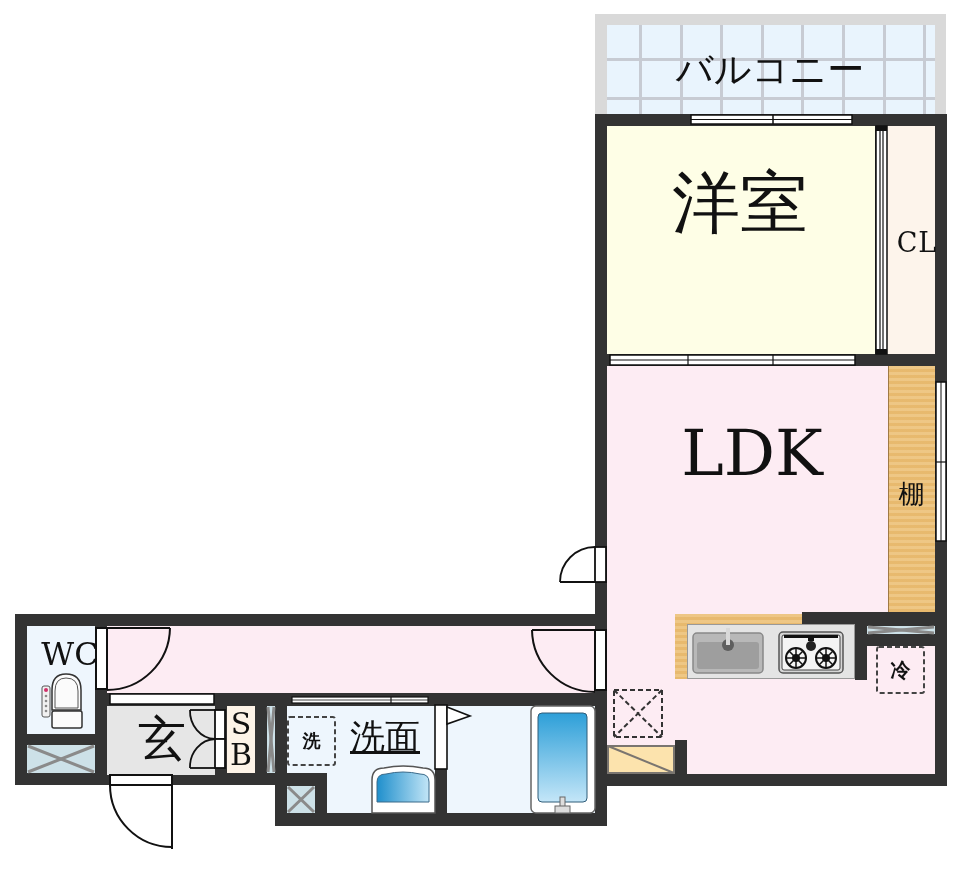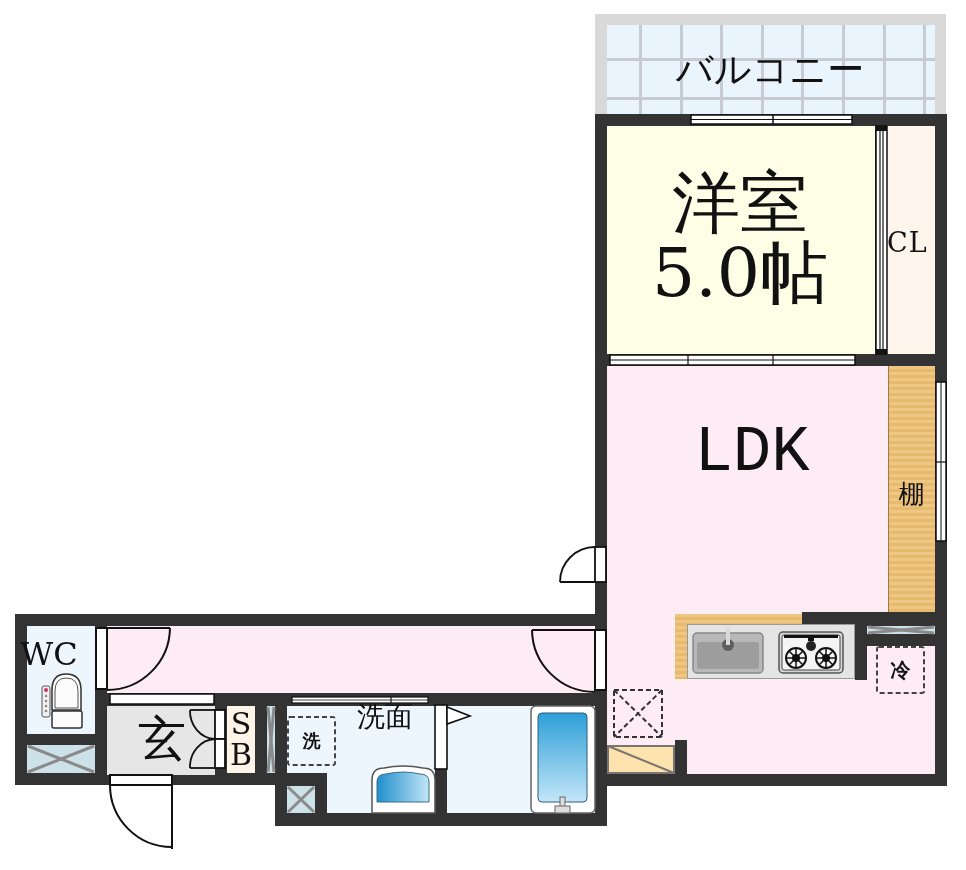--- a/index.html
+++ b/index.html
@@ -196,27 +196,26 @@
       <rect x="531" y="706" width="64" height="107" rx="5" fill="#fff" stroke="#666" stroke-width="1.5"></rect>
       <rect x="538" y="713" width="49" height="89" rx="4" fill="url(#tubGrad)" stroke="#2f5c78" stroke-width="1"></rect>
       <rect x="560" y="797" width="5" height="10" fill="#ddd" stroke="#666" stroke-width="1"></rect>
       <rect x="555" y="806" width="15" height="7" fill="#ddd" stroke="#666" stroke-width="1"></rect>
     </g>
   </svg>
 
   <div class="lbl" style="left:640px;top:166px;width:200px;line-height:74px;font-size:68px;">洋室</div>
 
   <div class="lbl" style="left:660px;top:48px;width:220px;line-height:44px;font-size:37px;">バルコニー</div>
-  <div class="lbl" style="left:620px;top:236px;width:240px;line-height:74px;font-size:68px;">5.0帖</div>
-  <div class="lbl" style="left:887px;top:226px;width:28px;line-height:34px;font-size:27px;letter-spacing:1px;">CL</div>
-
-  <div class="lbl" style="left:640px;top:418px;width:224px;line-height:70px;font-size:64px;font-family:Liberation Mono, monospace;">LDK</div>
+  <div class="lbl" style="left:887px;top:226px;width:60px;line-height:34px;font-size:27px;letter-spacing:1px;">CL</div>
+
+  <div class="lbl" style="left:640px;top:418px;width:224px;line-height:70px;font-size:64px;">LDK</div>
   <div class="lbl" style="left:888px;top:478px;width:47px;line-height:32px;font-size:26px;">棚</div>
   <div class="lbl lbl-sans" style="left:877px;top:656px;width:47px;line-height:28px;font-size:20px;">冷</div>
 
-  <div class="lbl" style="left:17px;top:636px;width:64px;line-height:36px;font-size:32px;">WC</div>
+  <div class="lbl" style="left:38px;top:636px;width:64px;line-height:36px;font-size:32px;">WC</div>
   <div class="lbl" style="left:130px;top:710px;width:64px;line-height:56px;font-size:48px;">玄</div>
   <div class="lbl" style="left:227px;top:708px;width:28px;line-height:32px;font-size:30px;">S</div>
   <div class="lbl" style="left:227px;top:739px;width:28px;line-height:32px;font-size:30px;">B</div>
 
   <div class="lbl lbl-sans" style="left:288px;top:728px;width:47px;line-height:26px;font-size:18px;">洗</div>
-  <div class="lbl" style="left:340px;top:696px;width:90px;line-height:42px;font-size:28px;">洗面</div>
+  <div class="lbl" style="left:340px;top:716px;width:90px;line-height:42px;font-size:35px;text-decoration:underline;">洗面</div>
 </div>
 
 </body></html>

